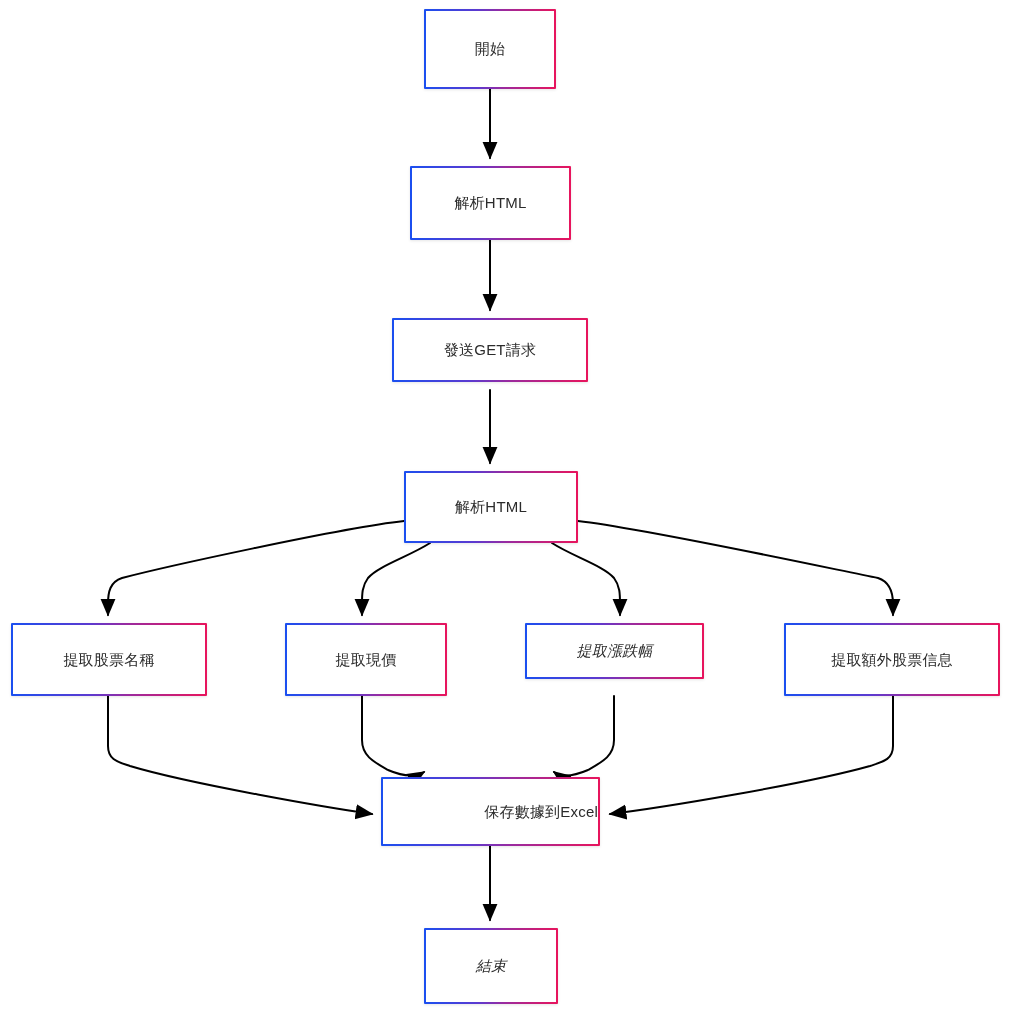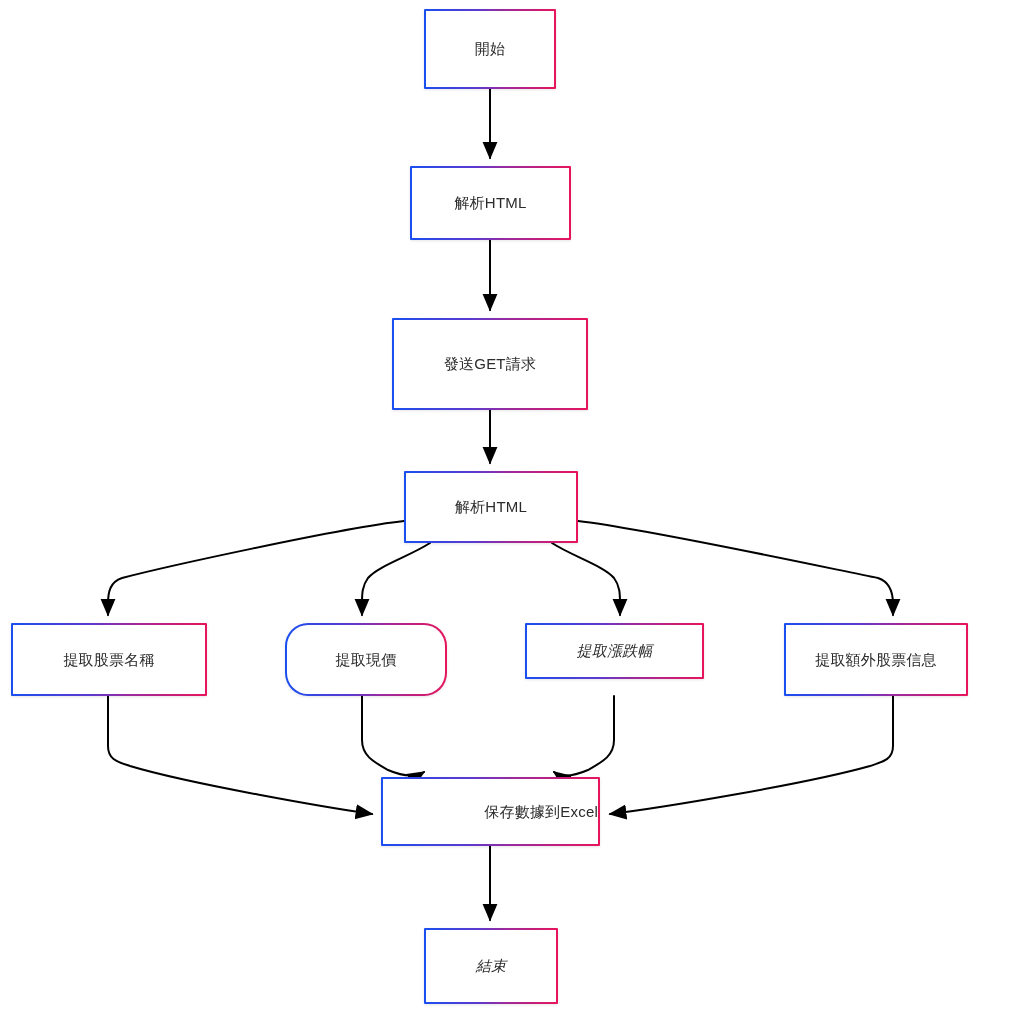--- a/index.html
+++ b/index.html
@@ -77,36 +77,36 @@
       </g>
   </svg>
 
   <div id="nodes">
       <div class="node" style="left: 424px; top: 9px; width: 132px; height: 80px;">
         <span class="node-label">開始</span>
       </div>
       <div class="node" style="left: 410px; top: 166px; width: 161px; height: 74px;">
         <span class="node-label">解析HTML</span>
       </div>
-      <div class="node" style="left: 392px; top: 318px; width: 196px; height: 92px; justify-content: center;">
+      <div class="node" style="left: 392px; top: 318px; width: 196px; height: 64px; justify-content: center;">
         <span class="node-label">發送GET請求</span>
       </div>
       <div class="node" style="left: 404px; top: 471px; width: 174px; height: 72px;">
         <span class="node-label">解析HTML</span>
       </div>
       <div class="node" style="left: 11px; top: 623px; width: 196px; height: 73px;">
         <span class="node-label">提取股票名稱</span>
       </div>
-      <div class="node" style="left: 285px; top: 623px; width: 162px; height: 73px; border-radius: 23px;">
+      <div class="node" style="left: 285px; top: 623px; width: 162px; height: 73px;">
         <span class="node-label">提取現價</span>
       </div>
       <div class="node" style="left: 525px; top: 623px; width: 179px; height: 56px; font-style: italic;">
         <span class="node-label">提取漲跌幅</span>
       </div>
-      <div class="node" style="left: 784px; top: 623px; width: 184px; height: 73px;">
+      <div class="node" style="left: 784px; top: 623px; width: 216px; height: 73px;">
         <span class="node-label">提取額外股票信息</span>
       </div>
       <div class="node" style="left: 381px; top: 777px; width: 219px; height: 69px; justify-content: flex-end;">
         <span class="node-label">保存數據到Excel</span>
       </div>
       <div class="node" style="left: 424px; top: 928px; width: 134px; height: 76px; font-style: italic;">
         <span class="node-label">結束</span>
       </div>
     </div>
 

